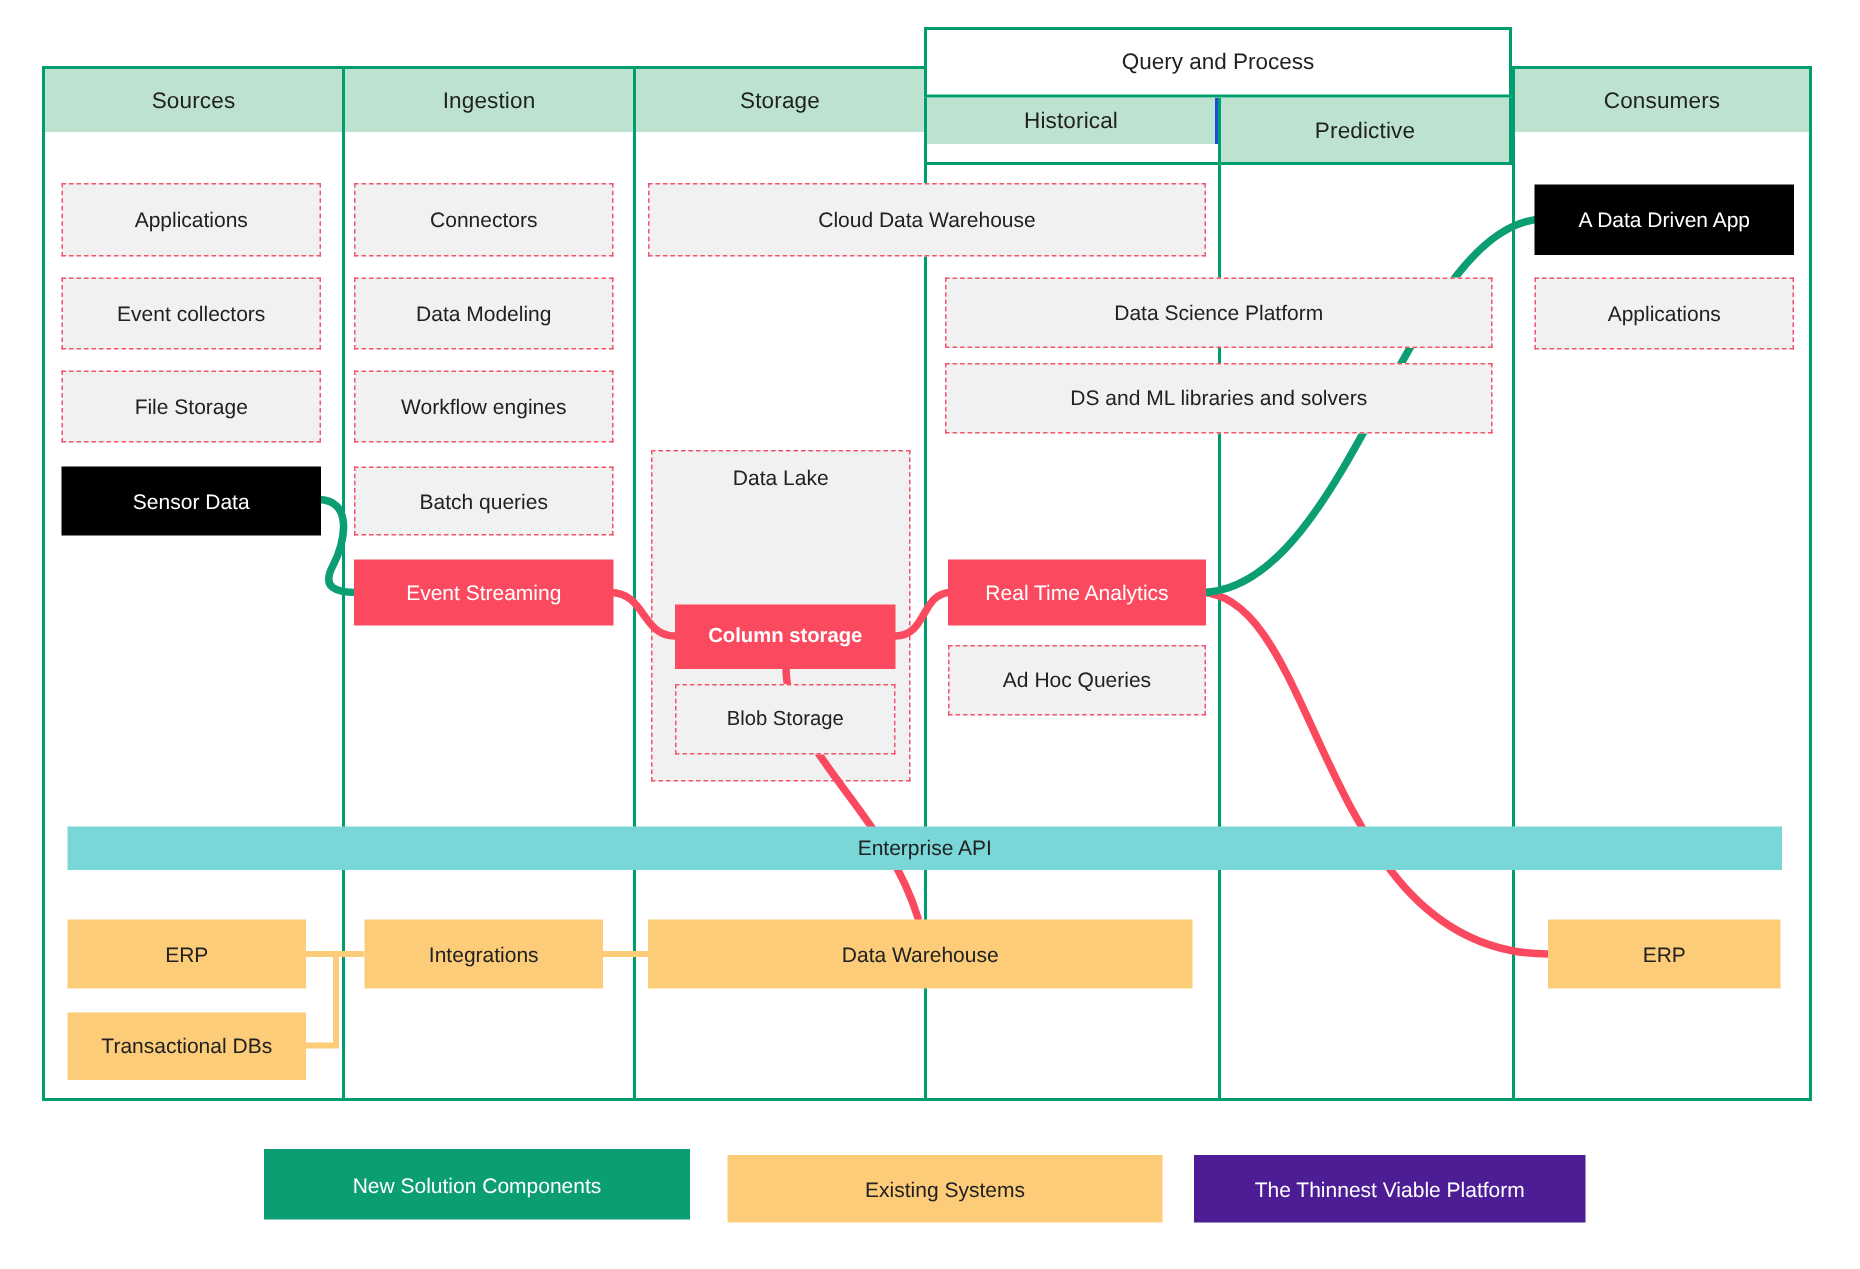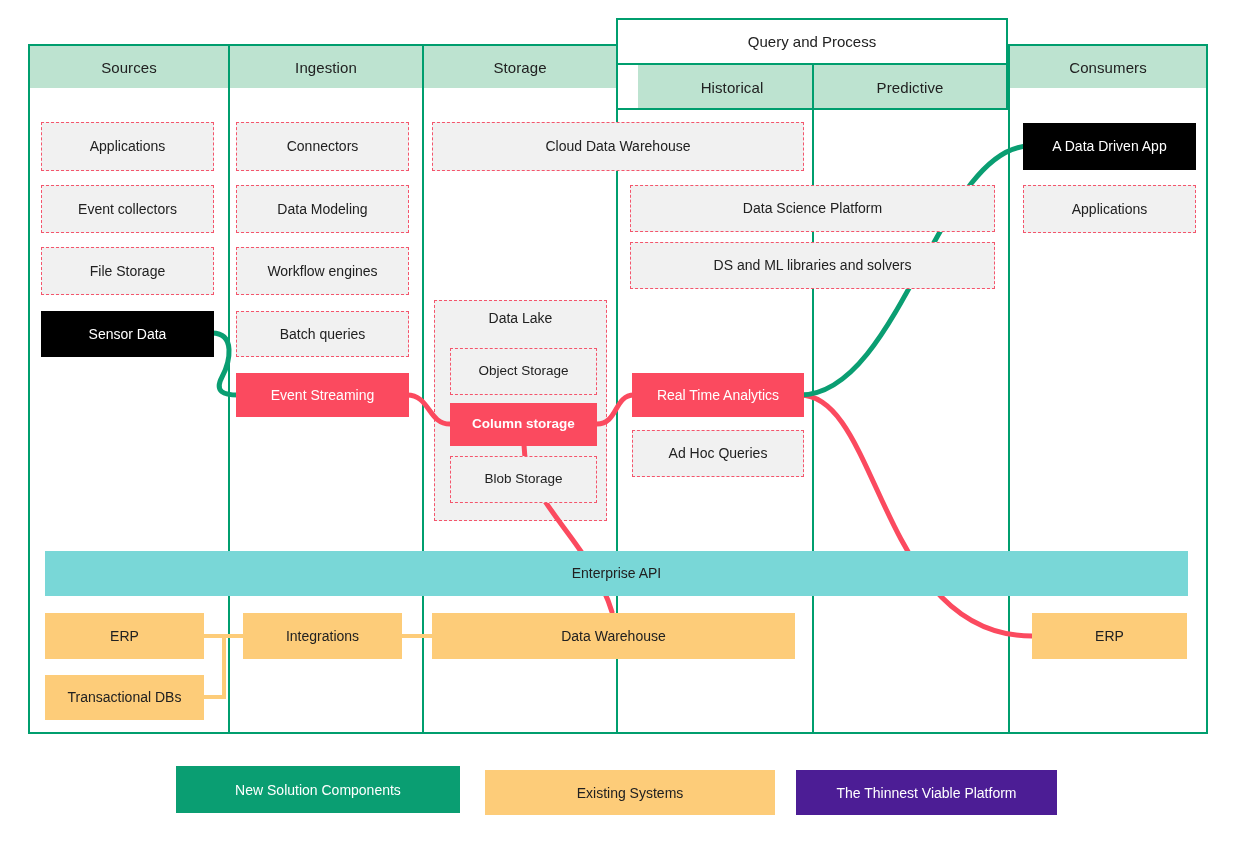--- a/index.html
+++ b/index.html
@@ -110,21 +110,21 @@
 <div id="stage">
 
   <div class="lane-frame" style="left:28px;top:44px;width:1180px;height:690px;"></div>
 
   <div class="col-header" style="left:30px;top:46px;width:198px;height:42px;">Sources</div>
   <div class="col-header" style="left:230px;top:46px;width:192px;height:42px;">Ingestion</div>
   <div class="col-header" style="left:424px;top:46px;width:192px;height:42px;">Storage</div>
   <div class="col-header" style="left:1010px;top:46px;width:196px;height:42px;">Consumers</div>
 
   <div class="qp-box" style="left:616px;top:18px;width:392px;height:47px;">Query and Process</div>
-  <div class="col-header" style="left:618px;top:65px;width:194px;height:45px;border-right:6px solid #1d4ed8;margin-left:20px;">Historical</div>
+  <div class="col-header" style="left:618px;top:65px;width:194px;height:31px;border-right:2px solid #1d4ed8;">Historical</div>
   <div class="col-header" style="left:814px;top:65px;width:192px;height:45px;">Predictive</div>
 
   <div style="position:absolute;left:616px;top:65px;width:392px;height:45px;
               border-left:2px solid #009e6e;border-right:2px solid #009e6e;
               border-bottom:2px solid #009e6e;box-sizing:border-box;z-index:6;"></div>
 
   <div class="col-divider" style="left:228px;top:46px;height:686px;"></div>
   <div class="col-divider" style="left:422px;top:46px;height:686px;"></div>
   <div class="col-divider" style="left:616px;top:65px;height:667px;"></div>
   <div class="col-divider" style="left:812px;top:65px;height:667px;"></div>
@@ -158,33 +158,32 @@
 
   <div class="node dashed" style="left:236px;top:122px;width:173px;height:49px;">Connectors</div>
   <div class="node dashed" style="left:236px;top:185px;width:173px;height:48px;">Data Modeling</div>
   <div class="node dashed" style="left:236px;top:247px;width:173px;height:48px;">Workflow engines</div>
   <div class="node dashed" style="left:236px;top:311px;width:173px;height:46px;">Batch queries</div>
   <div class="node red" style="left:236px;top:373px;width:173px;height:44px;">Event Streaming</div>
 
   <div class="node dashed" style="left:432px;top:122px;width:372px;height:49px;">Cloud Data Warehouse</div>
 
   <div class="node group" style="left:434px;top:300px;width:173px;height:221px;">Data Lake</div>
-  <div class="node dashed" style="left:450px;top:348px;width:147px;height:47px;font-size:13.5px;">Object Storage</div>
   <div class="node red" style="left:450px;top:403px;width:147px;height:43px;font-size:13.5px;font-weight:bold;">Column storage</div>
   <div class="node dashed" style="left:450px;top:456px;width:147px;height:47px;font-size:13.5px;">Blob Storage</div>
 
   <div class="node dashed" style="left:630px;top:185px;width:365px;height:47px;">Data Science Platform</div>
   <div class="node dashed" style="left:630px;top:242px;width:365px;height:47px;">DS and ML libraries and solvers</div>
   <div class="node red" style="left:632px;top:373px;width:172px;height:44px;">Real Time Analytics</div>
   <div class="node dashed" style="left:632px;top:430px;width:172px;height:47px;">Ad Hoc Queries</div>
 
   <div class="node green" style="left:1023px;top:123px;width:173px;height:47px;">A Data Driven App</div>
   <div class="node dashed" style="left:1023px;top:185px;width:173px;height:48px;">Applications</div>
 
-  <div class="node teal" style="left:45px;top:551px;width:1143px;height:45px;">
+  <div class="node teal" style="left:45px;top:551px;width:1143px;height:29px;">
       <span>Enterprise API</span>
     </div>
 
   <div class="node orange" style="left:45px;top:613px;width:159px;height:46px;">ERP</div>
   <div class="node orange" style="left:45px;top:675px;width:159px;height:45px;">Transactional DBs</div>
   <div class="node orange" style="left:243px;top:613px;width:159px;height:46px;">Integrations</div>
   <div class="node orange" style="left:432px;top:613px;width:363px;height:46px;">Data Warehouse</div>
   <div class="node orange" style="left:1032px;top:613px;width:155px;height:46px;">ERP</div>
 
   <div class="legend-item" style="left:176px;top:766px;width:284px;height:47px;background:#0a9e72;color:#ffffff;">New Solution Components</div>

